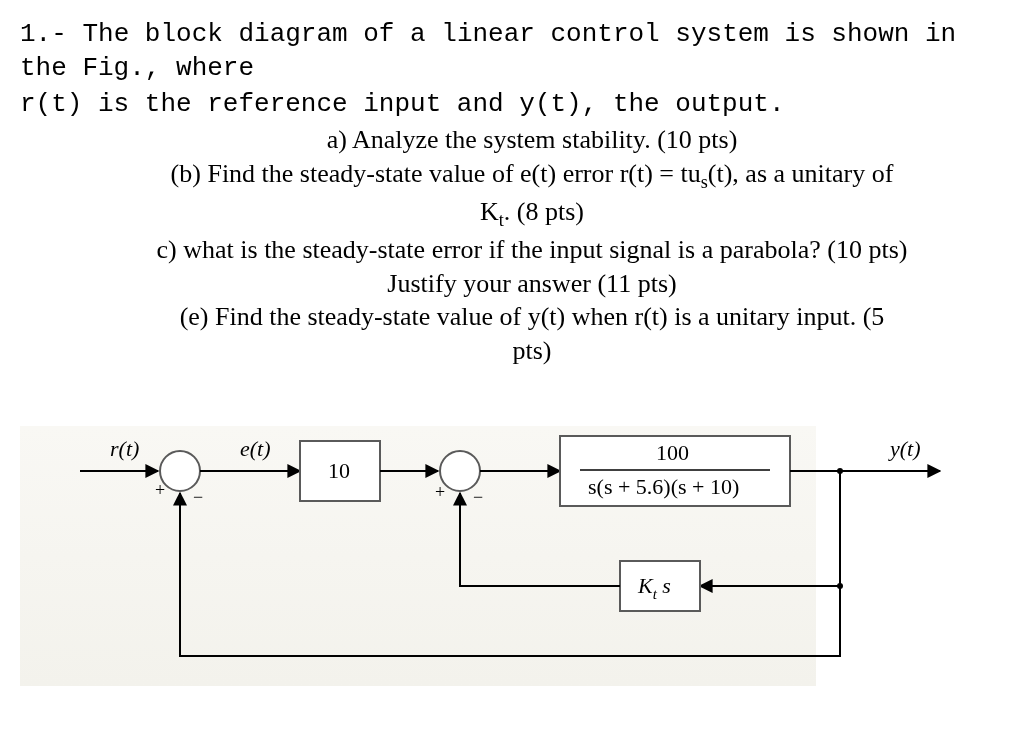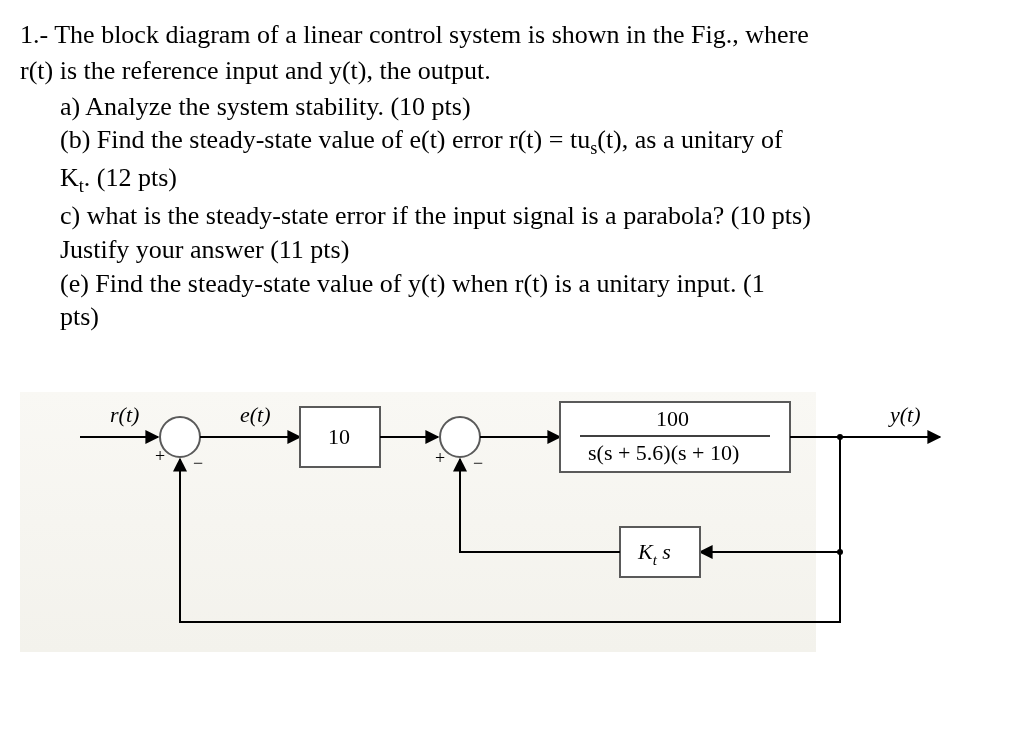--- a/index.html
+++ b/index.html
@@ -10,26 +10,28 @@
       margin: 0;
       padding: 18px 20px;
       width: 1024px;
       box-sizing: border-box;
     }
     .problem {
       line-height: 1.3;
     }
     .stem {
       margin: 0 0 2px 0;
+      font-family: Liberation Mono, monospace;
     }
     .parts {
       padding-left: 40px;
     }
     .part {
       margin: 0;
+      text-align: center;
     }
     .sub { font-size: 0.7em; vertical-align: sub; }
     .diagram-wrap {
       margin-top: 50px;
       padding: 8px 0 0 0;
     }
     .diagram {
       position: relative;
       width: 796px;
       height: 260px;
@@ -50,25 +52,25 @@
     <span>1.-</span>
     <span>The block diagram of a linear control system is shown in the Fig., where</span>
   </p>
   <p class="stem">r(t) is the reference input and y(t), the output.</p>
   <div class="parts">
     <p class="part">a)  Analyze the system stability. (10 pts)</p>
     <p class="part">
       <span>(b) Find the steady-state value of e(t) error r(t) = tu</span><span class="sub">s</span><span>(t), as a unitary of</span>
     </p>
     <p class="part">
-      <span>K</span><span class="sub">t</span><span>. (12 pts)</span>
+      <span>K</span><span class="sub">t</span><span>. (8 pts)</span>
     </p>
     <p class="part">c) what is the steady-state error if the input signal is a parabola? (10 pts)</p>
     <p class="part">Justify your answer (11 pts)</p>
-    <p class="part">(e) Find the steady-state value of  y(t) when r(t) is a unitary input. (1</p>
+    <p class="part">(e) Find the steady-state value of  y(t) when r(t) is a unitary input. (5</p>
     <p class="part">pts)</p>
   </div>
 </div>
 
 <div class="diagram-wrap">
   <div class="diagram">
 
     <svg width="960" height="260">
       <defs>
         <marker id="ah" viewBox="0 0 10 10" refX="9" refY="5" markerWidth="7" markerHeight="7" orient="auto-start-reverse">

